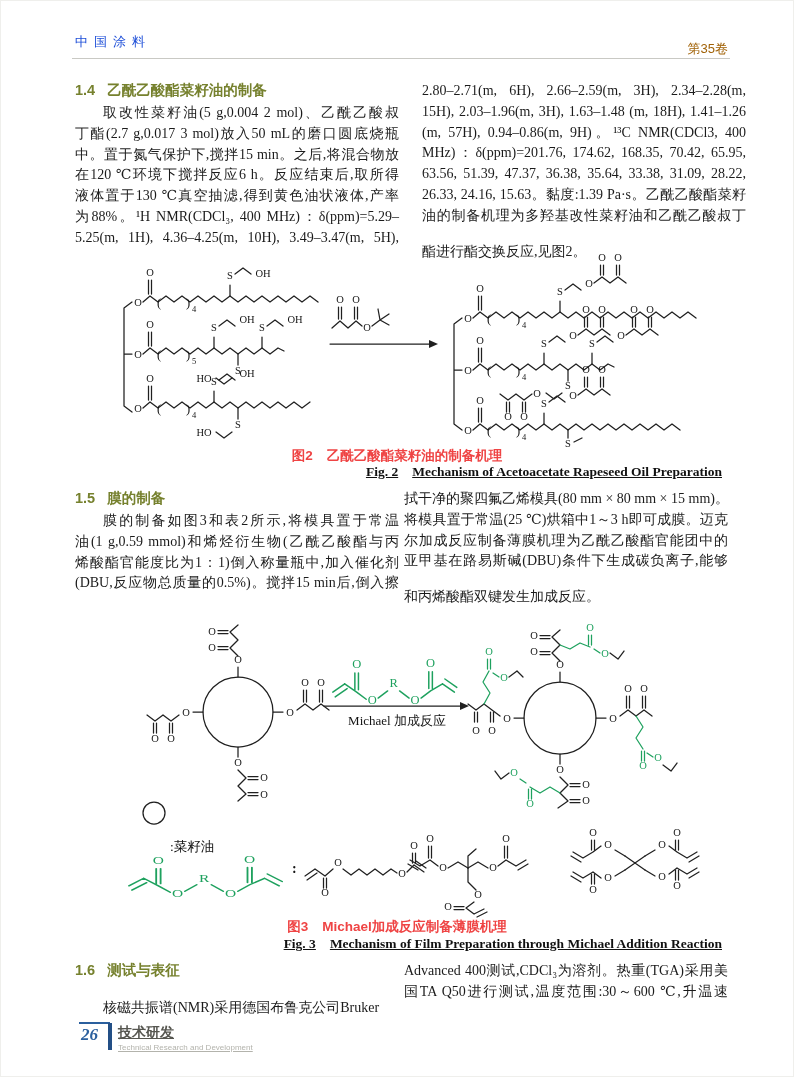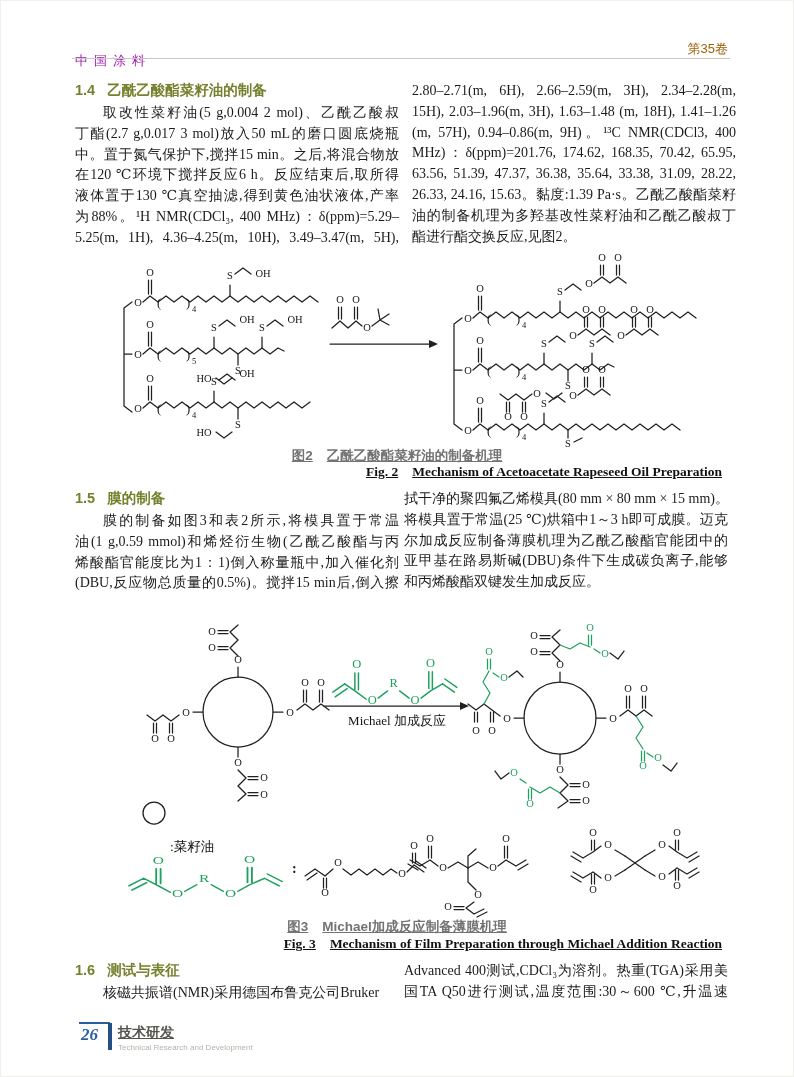--- a/index.html
+++ b/index.html
@@ -1,33 +1,33 @@
 <!DOCTYPE html>
 <html><head>
 <meta charset="utf-8">
 <style>
   html,body{margin:0;padding:0;background:#ffffff;}
   .page{position:relative;width:794px;height:1077px;background:#fff;overflow:hidden;
         box-shadow:inset 0 0 0 1px #efefec; font-family:"Liberation Serif","DejaVu Serif",serif;}
   
-  .jrnl{position:absolute;left:75px;top:52px;font:13px "Liberation Sans",sans-serif;
-        color:#a21caf;letter-spacing:6px;}
+  .jrnl{position:absolute;left:75px;top:33px;font:13px "Liberation Sans",sans-serif;
+        color:#1d4ed8;letter-spacing:6px;}
   .vol{position:absolute;right:66px;top:40px;font:13px "Liberation Sans",sans-serif;color:#a16207;}
   .hrule{position:absolute;left:72px;right:64px;top:58px;border-top:1px solid #c9c9c4;}
   
   .h{position:absolute;font:bold 14.5px "Liberation Sans","DejaVu Sans",sans-serif;color:#76812e;}
   .h .num{margin-right:12px;}
   
   .col{position:absolute;width:324px;font-size:14px;line-height:20.8px;color:#1b1b1b;}
   .ln{height:20.8px;text-align:justify;text-align-last:justify;white-space:nowrap;}
-  .ln.end{text-align-last:auto;white-space:normal;}
+  .ln.end{text-align-last:auto;white-space:normal;margin-top:15px;}
   .ln.ind{text-indent:2em;}
   
   .capzh{position:absolute;left:72px;width:650px;text-align:center;
-         font:bold 13.5px "Liberation Sans","DejaVu Sans",sans-serif;color:#737373;text-decoration:underline;}
+         font:bold 13.5px "Liberation Sans","DejaVu Sans",sans-serif;color:#ef4444;}
   .capen{position:absolute;left:72px;width:650px;text-align:right;
          font:bold 13.5px "Liberation Serif",serif;color:#111;text-decoration:underline;}
   .capzh .num,.capen .num{margin-right:14px;}
   
   svg.fig{position:absolute;overflow:visible;}
   .k{stroke:#202020;stroke-width:1.25;fill:none;stroke-linecap:round;stroke-linejoin:round;}
   .g{stroke:#1ea15e;}
   .ah{fill:#202020;stroke:none;}
   text.at{font:10.5px "Liberation Serif",serif;fill:#141414;text-anchor:middle;}
   text.ag{fill:#1ea15e;}
@@ -35,21 +35,21 @@
   text.sb{font:8.5px "Liberation Serif",serif;fill:#141414;text-anchor:middle;}
   .arrlab{position:absolute;left:324px;top:712px;width:146px;text-align:center;
           font:13px "Liberation Serif",serif;color:#141414;}
   .leglab{position:absolute;left:170px;top:805px;font:13.5px "Liberation Serif",serif;color:#141414;margin-top:33px;}
   .sep{position:absolute;left:292px;top:861px;font:bold 14px "Liberation Serif",serif;color:#141414;}
   
   .pgline{position:absolute;left:79px;top:1022px;width:31px;border-top:2px solid #2a5f9e;}
   .pgnum{position:absolute;left:81px;top:1025px;font:bold italic 17px "Liberation Serif",serif;color:#2a5f9e;}
   .pgbar{position:absolute;left:108px;top:1023px;width:4px;height:27px;background:#234f86;}
   .deptzh{position:absolute;left:118px;top:1024px;font:bold 14px "Liberation Sans",sans-serif;color:#565650;text-decoration:underline;}
-  .depten{position:absolute;left:118px;top:1043px;font:8px "Liberation Sans",sans-serif;color:#b3b3ac;}
+  .depten{position:absolute;left:118px;top:1043px;font:8px "Liberation Sans",sans-serif;color:#b3b3ac;text-decoration:underline;}
 </style>
 </head>
 <body>
 
 <div class="page">
 
   <div class="jrnl">中国涂料</div>
   <div class="vol">第35卷</div>
   <div class="hrule"></div>
 
@@ -58,21 +58,21 @@
   </div>
   <div class="col" style="left:75px;top:103px;">
     <div class="ln ind">取改性菜籽油(5 g,0.004 2 mol)、乙酰乙酸叔</div>
     <div class="ln">丁酯(2.7 g,0.017 3 mol)放入50 mL的磨口圆底烧瓶</div>
     <div class="ln">中。置于氮气保护下,搅拌15 min。之后,将混合物放</div>
     <div class="ln">在120 ℃环境下搅拌反应6 h。反应结束后,取所得</div>
     <div class="ln">液体置于130 ℃真空抽滤,得到黄色油状液体,产率</div>
     <div class="ln">为88%。¹H NMR(CDCl₃, 400 MHz)：δ(ppm)=5.29–</div>
     <div class="ln">5.25(m, 1H), 4.36–4.25(m, 10H), 3.49–3.47(m, 5H),</div>
   </div>
-  <div class="col" style="left:412px;top:81px;">
+  <div class="col" style="left:422px;top:81px;">
     <div class="ln">2.80–2.71(m, 6H), 2.66–2.59(m, 3H), 2.34–2.28(m,</div>
     <div class="ln">15H), 2.03–1.96(m, 3H), 1.63–1.48 (m, 18H), 1.41–1.26</div>
     <div class="ln">(m, 57H), 0.94–0.86(m, 9H)。¹³C NMR(CDCl3, 400</div>
     <div class="ln">MHz)：δ(ppm)=201.76, 174.62, 168.35, 70.42, 65.95,</div>
     <div class="ln">63.56, 51.39, 47.37, 36.38, 35.64, 33.38, 31.09, 28.22,</div>
     <div class="ln">26.33, 24.16, 15.63。黏度:1.39 Pa·s。乙酰乙酸酯菜籽</div>
     <div class="ln">油的制备机理为多羟基改性菜籽油和乙酰乙酸叔丁</div>
     <div class="ln end">酯进行酯交换反应,见图2。</div>
   </div>
 

